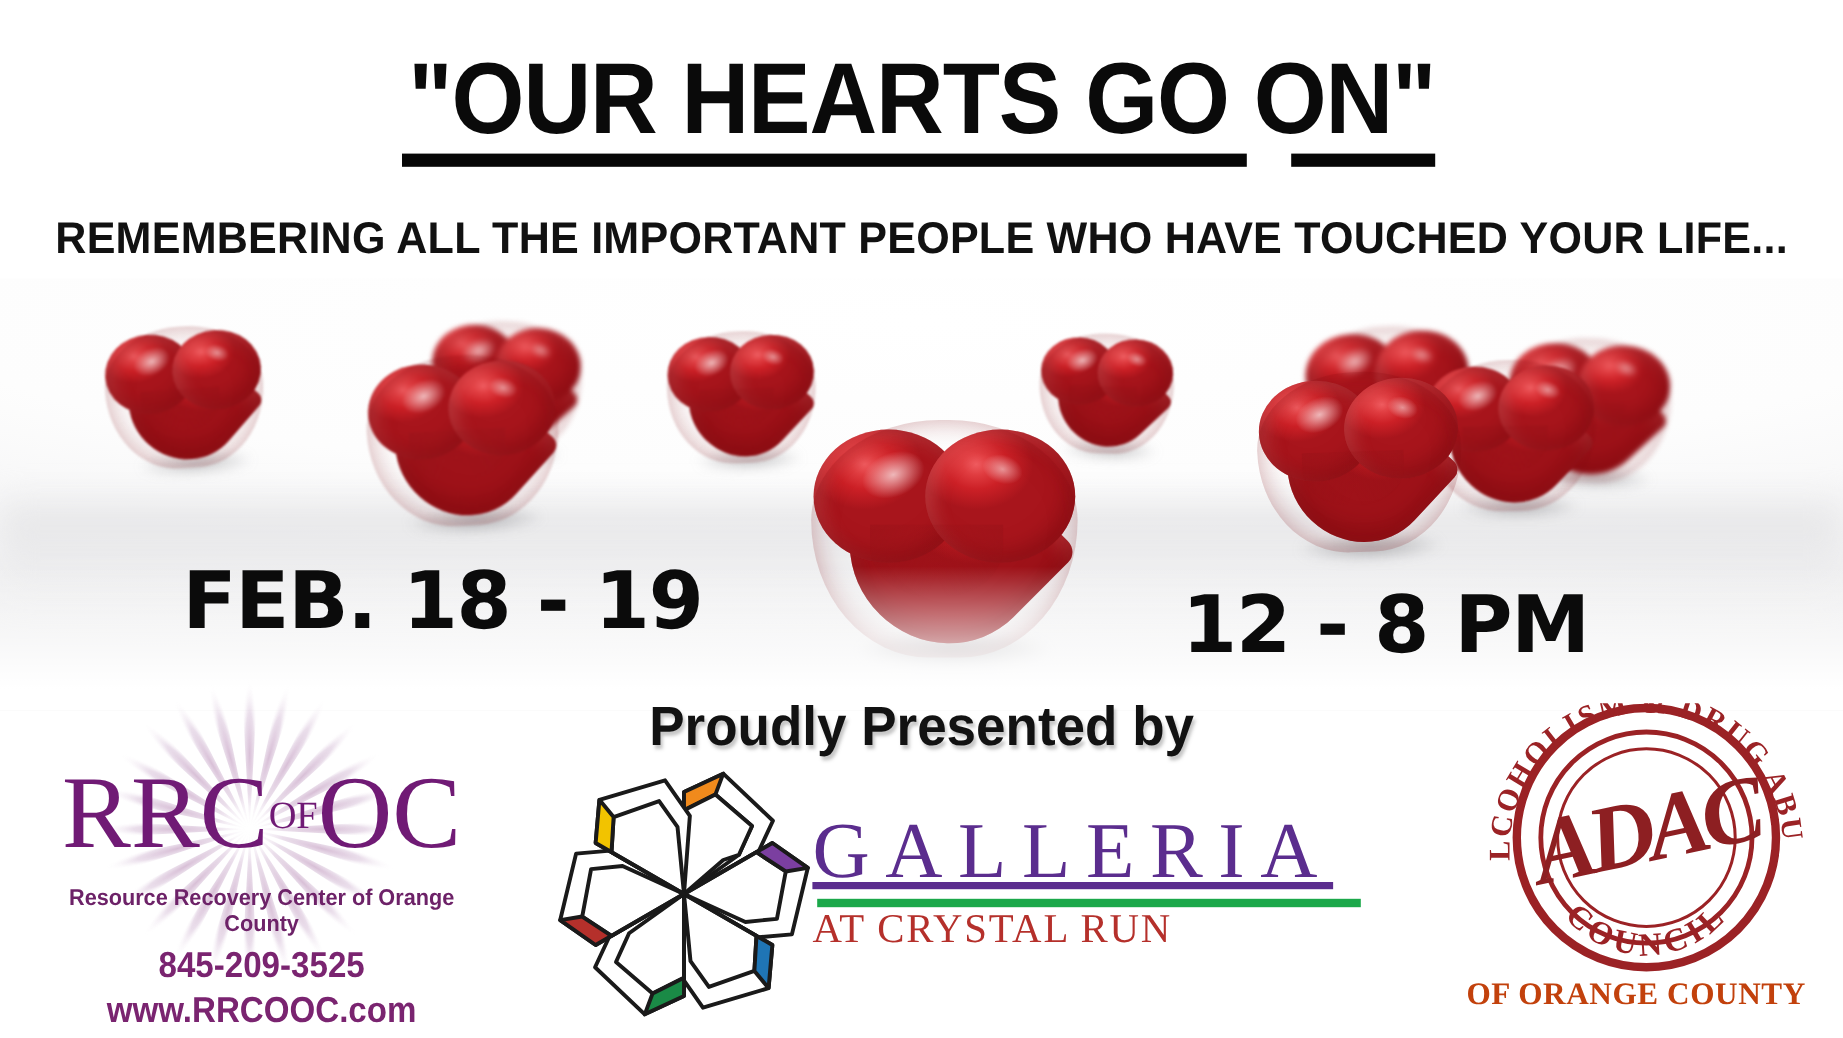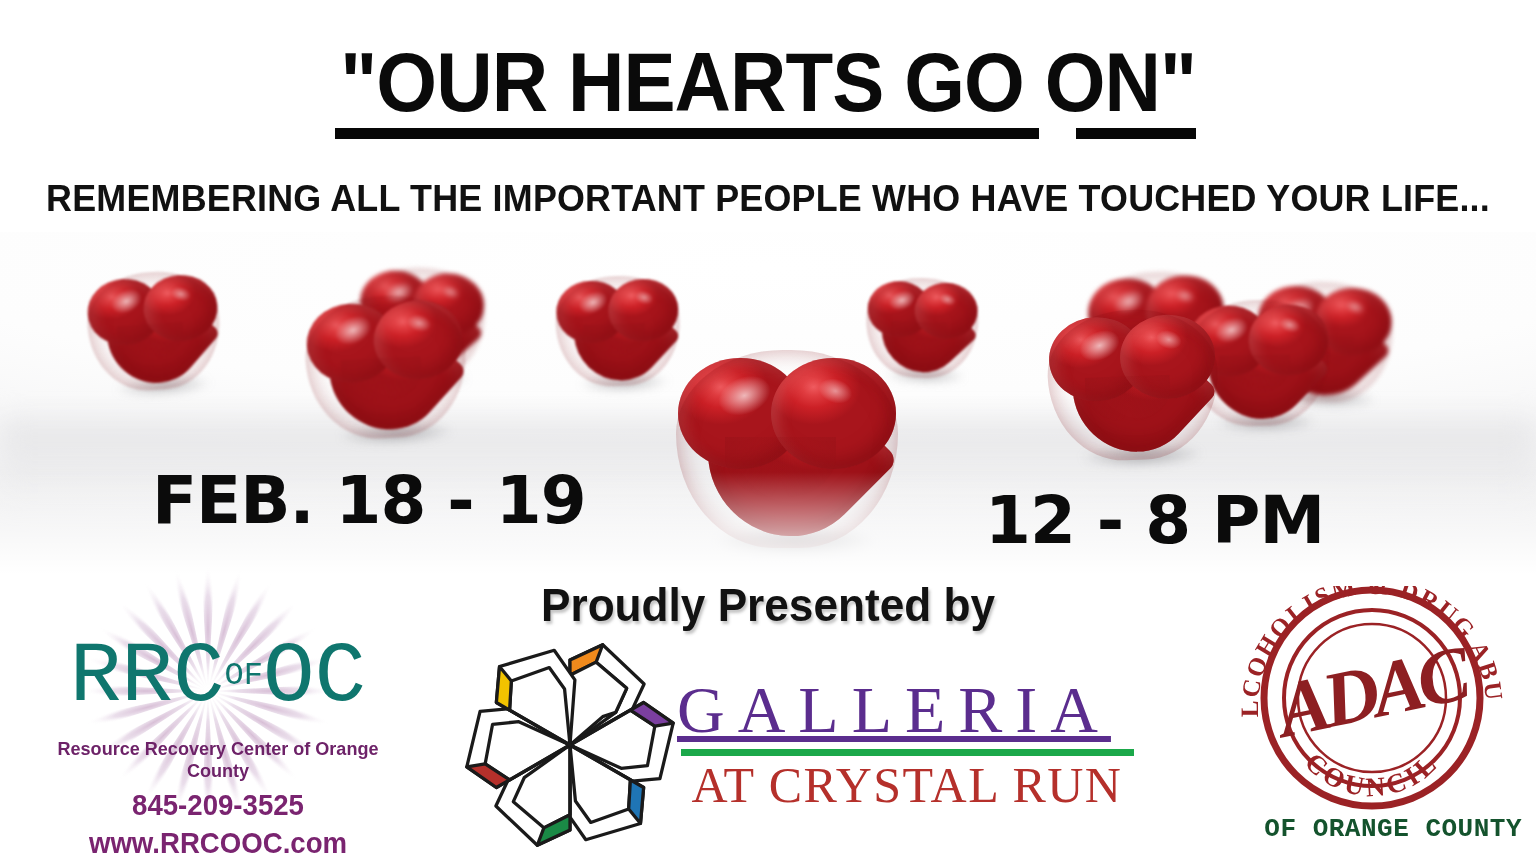--- a/index.html
+++ b/index.html
@@ -116,22 +116,22 @@
   }
 
   
   .rrcooc{position:absolute;left:18px;top:556px;width:400px;height:300px;}
   .sunburst{
     position:absolute;left:40px;top:10px;width:300px;height:250px;
     opacity:.55;
   }
   .rrc-mark{
     position:absolute;left:0;right:0;top:78px;text-align:center;
-    font-family:Liberation Mono, monospace;
-    color:#0f766e;font-size:86px;line-height:1;white-space:nowrap;
+    font-family:Liberation Serif, serif;
+    color:#701a75;font-size:86px;line-height:1;white-space:nowrap;
   }
   .rrc-mark .of{font-size:32px;vertical-align:16px;letter-spacing:0;}
   .rrc-tag{
     position:absolute;left:0;right:0;top:182px;text-align:center;
     font-family:"Liberation Sans Narrow","Liberation Sans",sans-serif;
     font-weight:700;font-size:19px;color:#6d2268;transform:scaleX(.95);
   }
   .rrc-phone,.rrc-web{
     position:absolute;left:0;right:0;text-align:center;
     font-family:"Liberation Sans Narrow","Liberation Sans",sans-serif;
@@ -143,31 +143,31 @@
   
   .galleria{position:absolute;left:455px;top:628px;width:700px;height:230px;}
   .gem{position:absolute;left:5px;top:8px;width:220px;height:218px;}
   .gal-word{
     position:absolute;left:222px;top:44px;
     font-family:"Liberation Serif","DejaVu Serif",serif;
     font-size:66px;color:#5b2d8e;letter-spacing:13px;white-space:nowrap;text-decoration:underline;
   }
   .gal-rule{position:absolute;left:226px;top:121px;width:453px;height:7px;background:#1ba84a;}
   .gal-sub{
-    position:absolute;left:222px;top:128px;width:460px;text-align:center;
+    position:absolute;left:222px;top:128px;width:460px;text-align:left;
     font-family:"Liberation Serif","DejaVu Serif",serif;
-    font-size:50px;color:#b5302b;letter-spacing:1.5px;white-space:nowrap;
+    font-size:34px;color:#b5302b;letter-spacing:1.5px;white-space:nowrap;
   }
 
   
   .adac{position:absolute;left:1222px;top:586px;width:300px;height:275px;}
   .adac-sub{
-    position:absolute;left:0;right:0;top:228px;text-align:right;
-    font-family:Liberation Mono, monospace;
-    font-weight:700;font-size:26px;color:#14532d;letter-spacing:.5px;
+    position:absolute;left:0;right:0;top:228px;text-align:left;
+    font-family:Liberation Serif, serif;
+    font-weight:700;font-size:26px;color:#c2410c;letter-spacing:.5px;
   }
 </style>
 </head>
 <body>
 
 <div id="poster">
 
   <div class="photo-band">
     <div class="band-floor"></div>
     <div id="hearts-layer">

